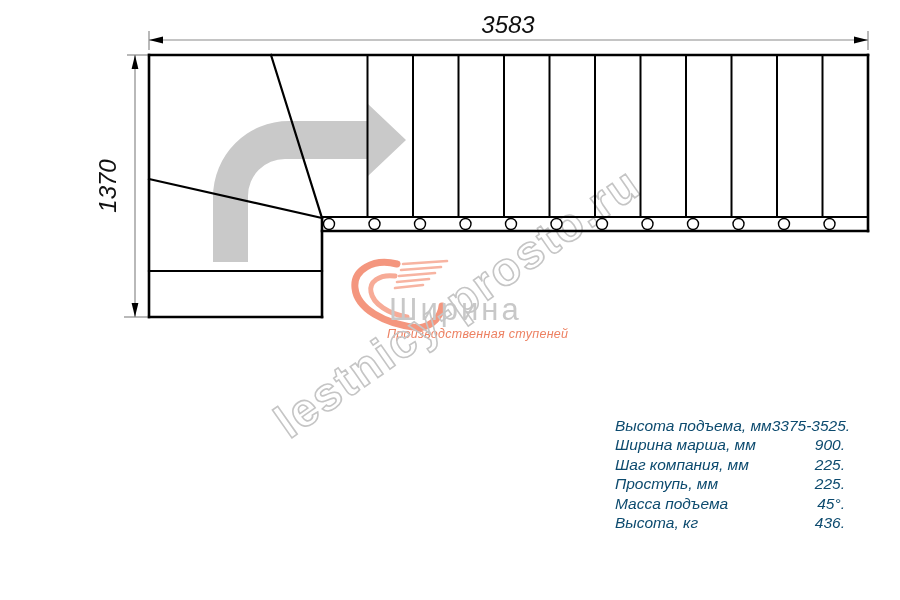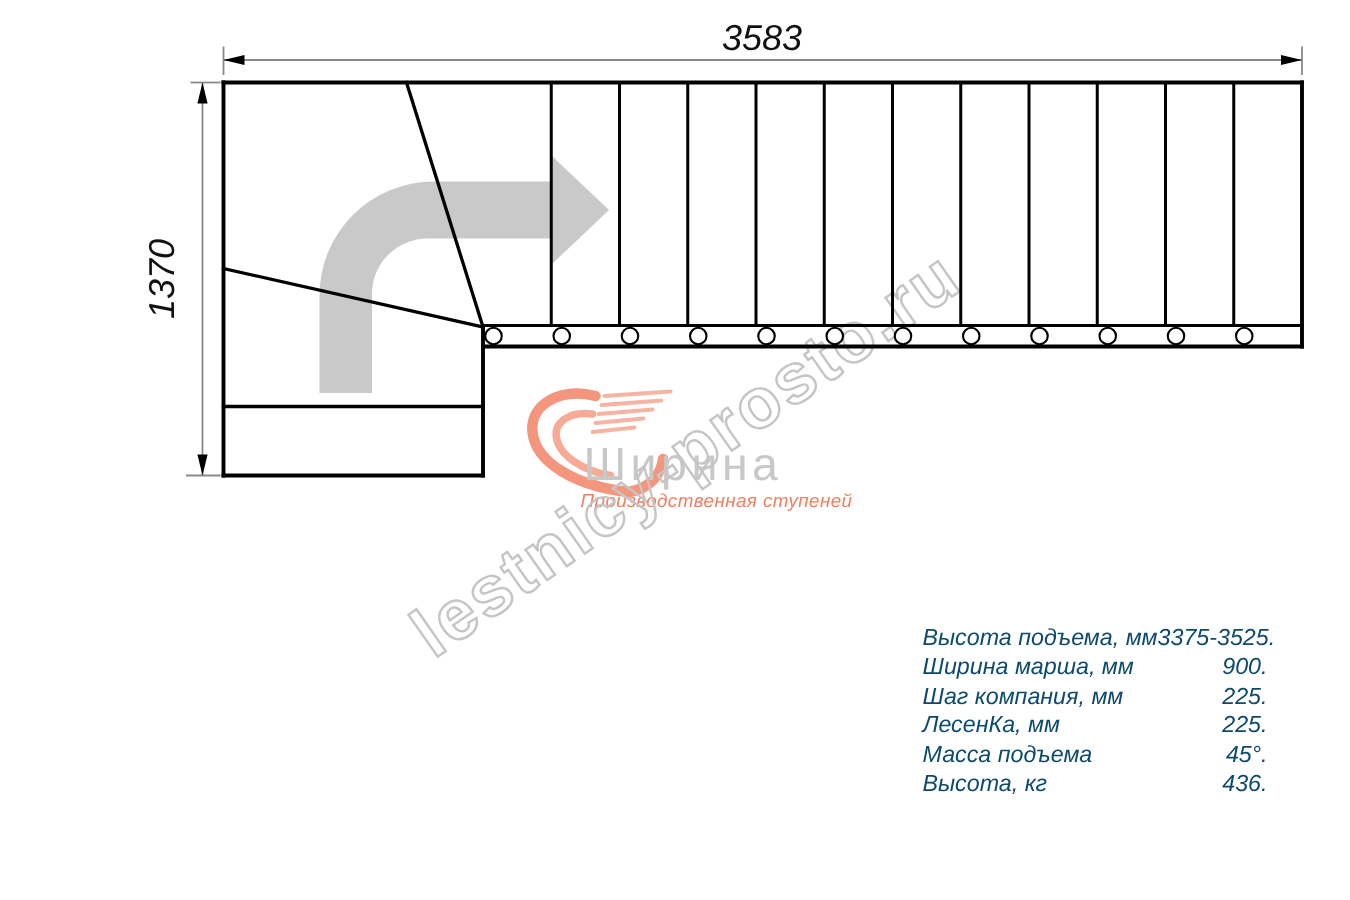--- a/index.html
+++ b/index.html
@@ -128,21 +128,21 @@
       </div>
       <div class="spec-row">
         <span class="spec-label">Ширина марша, мм</span>
         <span class="spec-value">900.</span>
       </div>
       <div class="spec-row">
         <span class="spec-label">Шаг компания, мм</span>
         <span class="spec-value">225.</span>
       </div>
       <div class="spec-row">
-        <span class="spec-label">ЛесенКа, мм</span>
+        <span class="spec-label">Проступь, мм</span>
         <span class="spec-value">225.</span>
       </div>
       <div class="spec-row">
         <span class="spec-label">Масса подъема</span>
         <span class="spec-value">45°.</span>
       </div>
       <div class="spec-row">
         <span class="spec-label">Высота, кг</span>
         <span class="spec-value">436.</span>
       </div>

